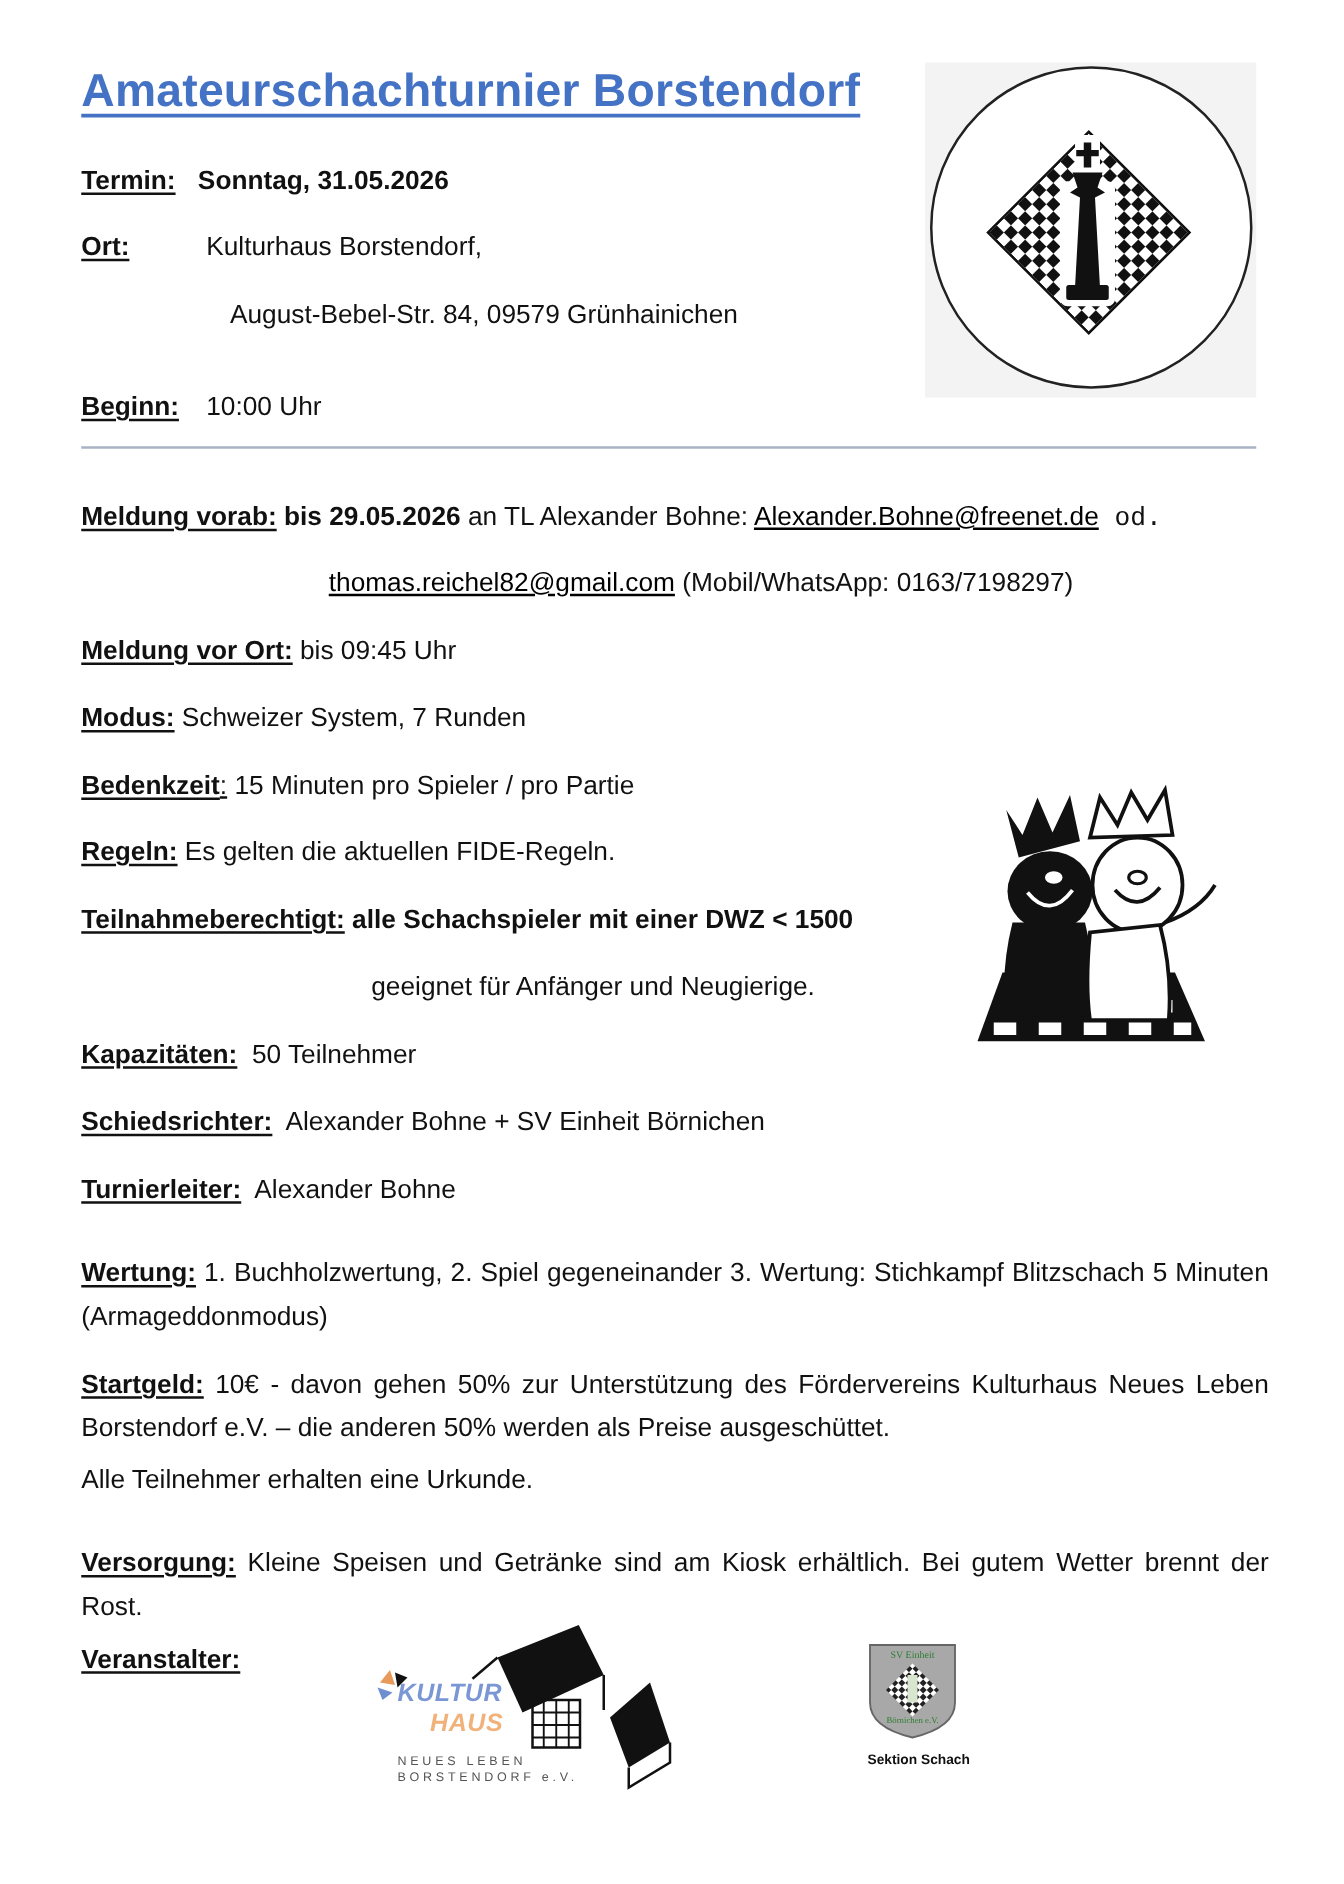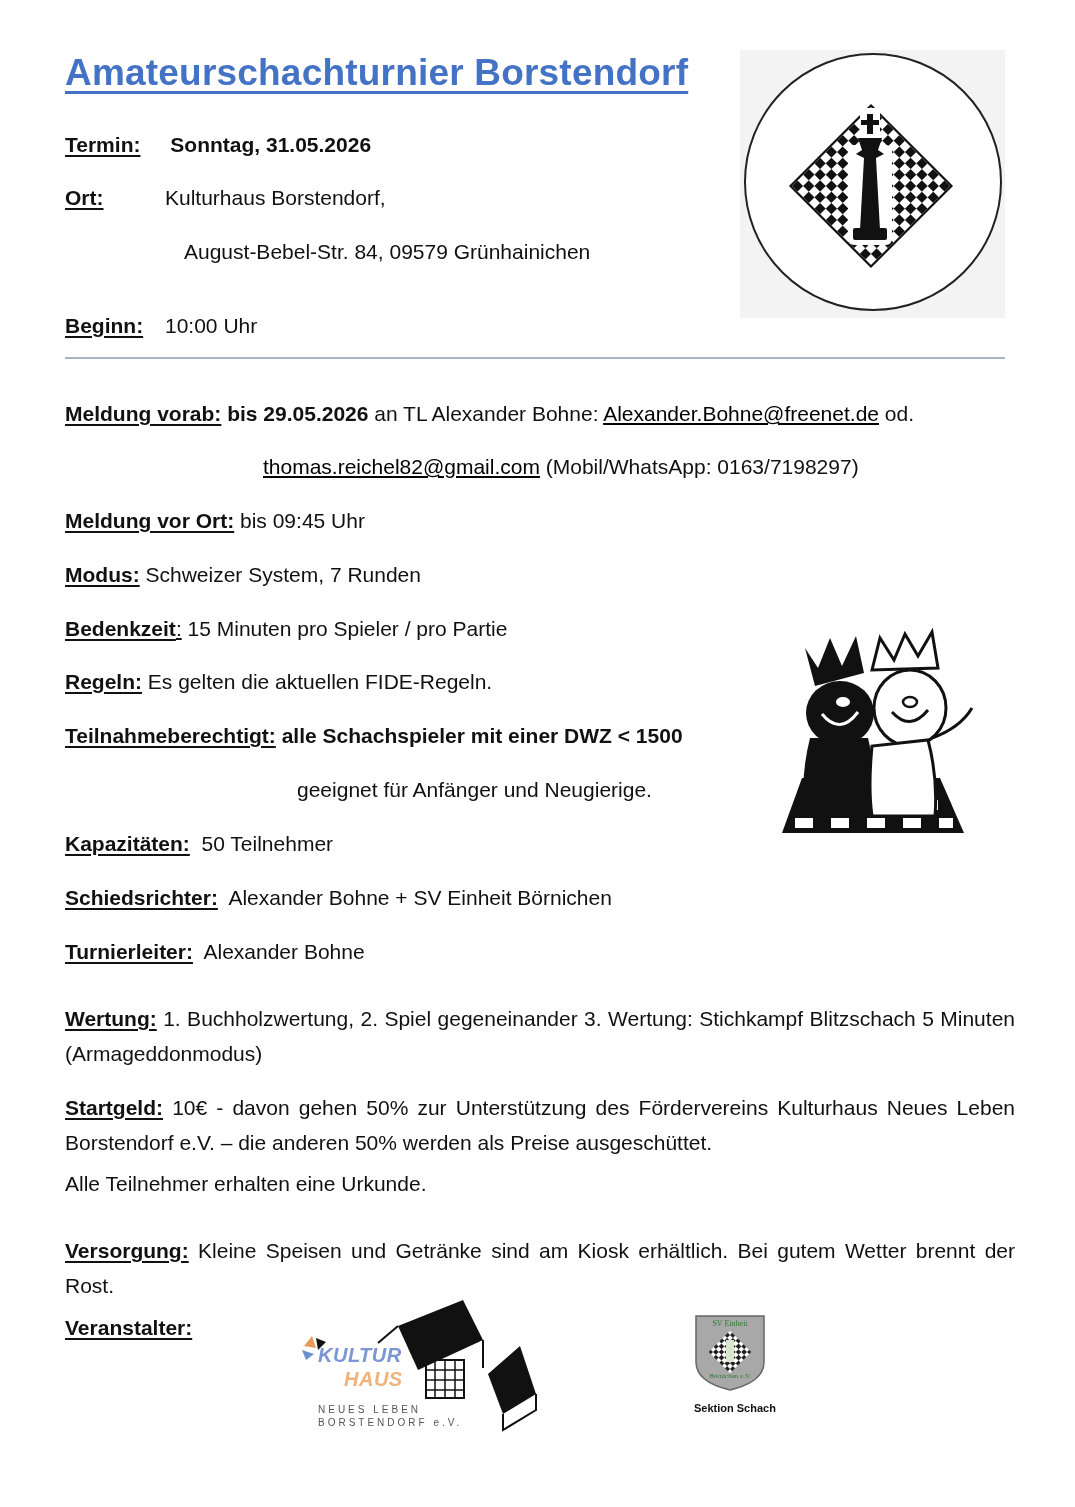--- a/index.html
+++ b/index.html
@@ -18,21 +18,21 @@
   .logo-box { left: 740px; top: 50px; width: 265px; height: 268px; background: #f3f3f3; }
   .sv-caption { font-family: "Liberation Sans", sans-serif; font-size: 11px; font-weight: bold; }
 </style>
 </head>
 <body>
 
 <div class="abs title">Amateurschachturnier Borstendorf</div>
 
 <div class="row" style="top:131px;">
   <span class="lbl">Termin:</span>
-  <span class="b" style="margin-left:24px;">Sonntag, 31.05.2026</span>
+  <span class="b" style="margin-left:12px;">Sonntag, 31.05.2026</span>
 </div>
 <div class="row" style="top:184px;">
   <span class="lbl">Ort:</span>
   <span style="position:absolute; left:100px;">Kulturhaus Borstendorf,</span>
 </div>
 <div class="row" style="top:238px; left:146px;margin-left:38px;">August-Bebel-Str. 84, 09579 Grünhainichen</div>
 <div class="row" style="top:292px;margin-top:20px;">
   <span class="lbl">Beginn:</span>
   <span style="margin-left:16px;">10:00 Uhr</span>
 </div>
@@ -61,21 +61,21 @@
       <path d="M118 88 L142 88 L138 100 L144 104 L136 108 L140 180 L120 180 L124 108 L116 104 L122 100 Z"></path>
       <rect x="113" y="178" width="34" height="12" rx="2"></rect>
     </g>
   </svg>
 </div>
 
 <div class="abs sep"></div>
 
 <div class="row" style="top:400px;">
   <span class="lbl">Meldung vorab:</span>
-  <span class="b">bis 29.05.2026</span><span style="white-space:pre;"> an TL Alexander Bohne: </span><a class="mail">Alexander.Bohne@freenet.de</a><span style="white-space:pre;"> od.</span>
+  <span class="b">bis 29.05.2026</span><span style="white-space:pre;"> an TL Alexander Bohne: </span><a class="mail">Alexander.Bohne@freenet.de</a><span style="white-space:pre;font-family:Liberation Mono, monospace;"> od.</span>
 </div>
 <div class="row" style="top:453px; left:263px;">
   <a class="mail">thomas.reichel82@gmail.com</a><span style="white-space:pre;"> (Mobil/WhatsApp: 0163/7198297)</span>
 </div>
 
 <div class="row" style="top:507px;">
   <span class="lbl">Meldung vor Ort:</span><span style="white-space:pre;"> bis 09:45 Uhr</span>
 </div>
 <div class="row" style="top:561px;">
   <span class="lbl">Modus:</span><span style="white-space:pre;"> Schweizer System, 7 Runden</span>

